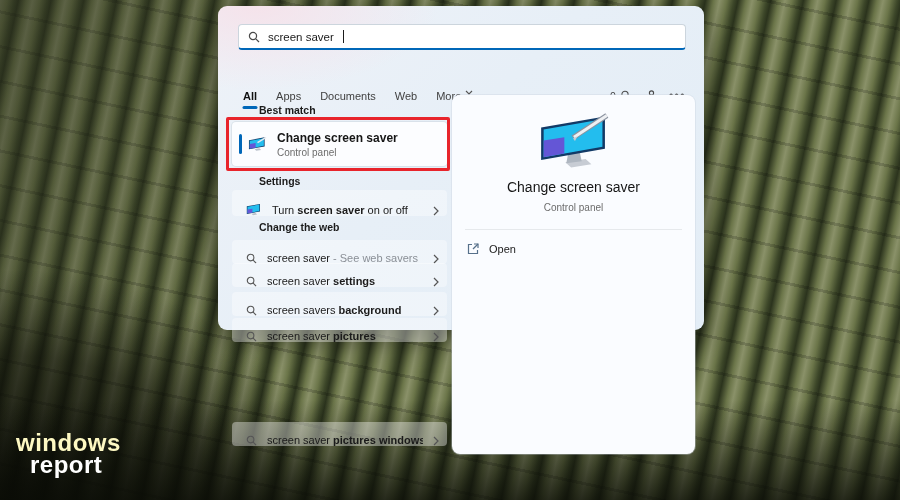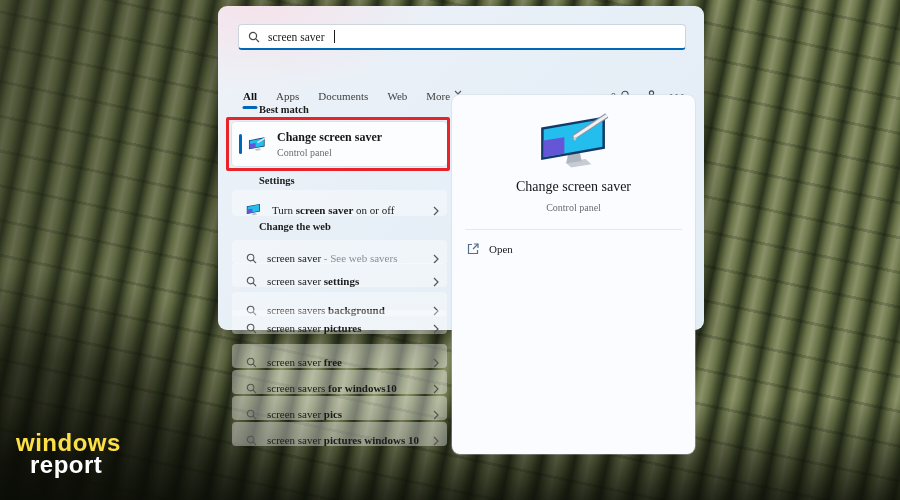--- a/index.html
+++ b/index.html
@@ -11,32 +11,32 @@
     background-image:
       linear-gradient(0deg, rgba(10,12,6,0.78) 0%, rgba(10,12,6,0) 20%),
       radial-gradient(ellipse 430px 320px at 2% 100%, rgba(8,9,4,0.93) 0%, rgba(8,9,4,0.55) 45%, rgba(8,9,4,0) 72%),
       linear-gradient(115deg, rgba(40,44,28,0.55) 0%, rgba(40,44,28,0) 38%),
       repeating-linear-gradient(12deg, rgba(0,0,0,0.16) 0 3px, rgba(0,0,0,0) 3px 34px),
       repeating-linear-gradient(102deg, #8a9169 0px, #6b7549 7px, #3d4729 14px, #2b331d 18px, #6b7549 26px, #8a9169 32px);
   }
 
   
   .wlogo { position:absolute; left:16px; top:432px; line-height:0.92; }
-  .wlogo .l1 { color:#fde047; font-size:24px; font-weight:bold; letter-spacing:0.5px; }
+  .wlogo .l1 { color:#fef9c3; font-size:24px; font-weight:bold; letter-spacing:0.5px; }
   .wlogo .l2 { color:#ffffff; font-size:24px; font-weight:bold; margin-left:14px; letter-spacing:0.5px; }
 
   
   .panel {
     position:absolute; left:218px; top:6px; width:486px; height:324px;
     border-radius:9px;
     background:
       radial-gradient(ellipse 260px 120px at 8% 0%, rgba(246,225,233,0.9), rgba(246,225,233,0) 70%),
       linear-gradient(135deg, #eef2f8 0%, #e7eff7 45%, #e3edf6 100%);
     box-shadow:0 10px 28px rgba(0,0,0,0.5);
-    font-size:11px; color:#1b1b1b;font-family:Liberation Serif, serif;
+    font-size:11px; color:#1b1b1b;
   }
 
   .searchbox {
     position:absolute; left:20px; top:18px; width:448px; height:26px;
     background:#ffffff; border:1px solid #ccd5dd; border-bottom:2px solid #0067b8;
     border-radius:4px; display:flex; align-items:center; gap:8px; padding:0 9px;
   }
   .searchbox .q { font-size:11.5px; color:#1b1b1b; }
   .caret { display:inline-block; width:1px; height:13px; background:#1b1b1b; margin-left:1px; vertical-align:middle; }
 
@@ -221,79 +221,37 @@
         </svg>
       </span>
     <span class="grow"><span>screen savers </span><b>background</b></span>
     <span class="chev">
         <svg width="6" height="10" viewBox="0 0 6 10">
           <polyline points="1,1 5,5 1,9" fill="none" stroke="#555" stroke-width="1.2"></polyline>
         </svg>
       </span>
   </div>
 
-  <div class="listrow" style="top:304px;">
+  <div class="listrow" style="top:312px;">
     <span>
         <svg width="11" height="11" viewBox="0 0 12 12">
           <circle cx="5" cy="5" r="3.6" fill="none" stroke="#555" stroke-width="1.2"></circle>
           <line x1="7.8" y1="7.8" x2="11" y2="11" stroke="#555" stroke-width="1.2"></line>
         </svg>
       </span>
     <span class="grow"><span>screen saver </span><b>pictures</b></span>
     <span class="chev">
         <svg width="6" height="10" viewBox="0 0 6 10">
           <polyline points="1,1 5,5 1,9" fill="none" stroke="#555" stroke-width="1.2"></polyline>
         </svg>
       </span>
   </div>
 
-  <div class="listrow" style="top:338px;">
-    <span>
-        <svg width="11" height="11" viewBox="0 0 12 12">
-          <circle cx="5" cy="5" r="3.6" fill="none" stroke="#555" stroke-width="1.2"></circle>
-          <line x1="7.8" y1="7.8" x2="11" y2="11" stroke="#555" stroke-width="1.2"></line>
-        </svg>
-      </span>
-    <span class="grow"><span>screen saver </span><b>free</b></span>
-    <span class="chev">
-        <svg width="6" height="10" viewBox="0 0 6 10">
-          <polyline points="1,1 5,5 1,9" fill="none" stroke="#555" stroke-width="1.2"></polyline>
-        </svg>
-      </span>
-  </div>
-
-  <div class="listrow" style="top:364px;">
-    <span>
-        <svg width="11" height="11" viewBox="0 0 12 12">
-          <circle cx="5" cy="5" r="3.6" fill="none" stroke="#555" stroke-width="1.2"></circle>
-          <line x1="7.8" y1="7.8" x2="11" y2="11" stroke="#555" stroke-width="1.2"></line>
-        </svg>
-      </span>
-    <span class="grow"><span>screen savers </span><b>for windows10</b></span>
-    <span class="chev">
-        <svg width="6" height="10" viewBox="0 0 6 10">
-          <polyline points="1,1 5,5 1,9" fill="none" stroke="#555" stroke-width="1.2"></polyline>
-        </svg>
-      </span>
-  </div>
-
-  <div class="listrow" style="top:390px;">
-    <span>
-        <svg width="11" height="11" viewBox="0 0 12 12">
-          <circle cx="5" cy="5" r="3.6" fill="none" stroke="#555" stroke-width="1.2"></circle>
-          <line x1="7.8" y1="7.8" x2="11" y2="11" stroke="#555" stroke-width="1.2"></line>
-        </svg>
-      </span>
-    <span class="grow"><span>screen saver </span><b>pics</b></span>
-    <span class="chev">
-        <svg width="6" height="10" viewBox="0 0 6 10">
-          <polyline points="1,1 5,5 1,9" fill="none" stroke="#555" stroke-width="1.2"></polyline>
-        </svg>
-      </span>
-  </div>
+
+
 
   <div class="listrow" style="top:416px;">
     <span>
         <svg width="11" height="11" viewBox="0 0 12 12">
           <circle cx="5" cy="5" r="3.6" fill="none" stroke="#555" stroke-width="1.2"></circle>
           <line x1="7.8" y1="7.8" x2="11" y2="11" stroke="#555" stroke-width="1.2"></line>
         </svg>
       </span>
     <span class="grow"><span>screen saver </span><b>pictures windows 10</b></span>
     <span class="chev">

